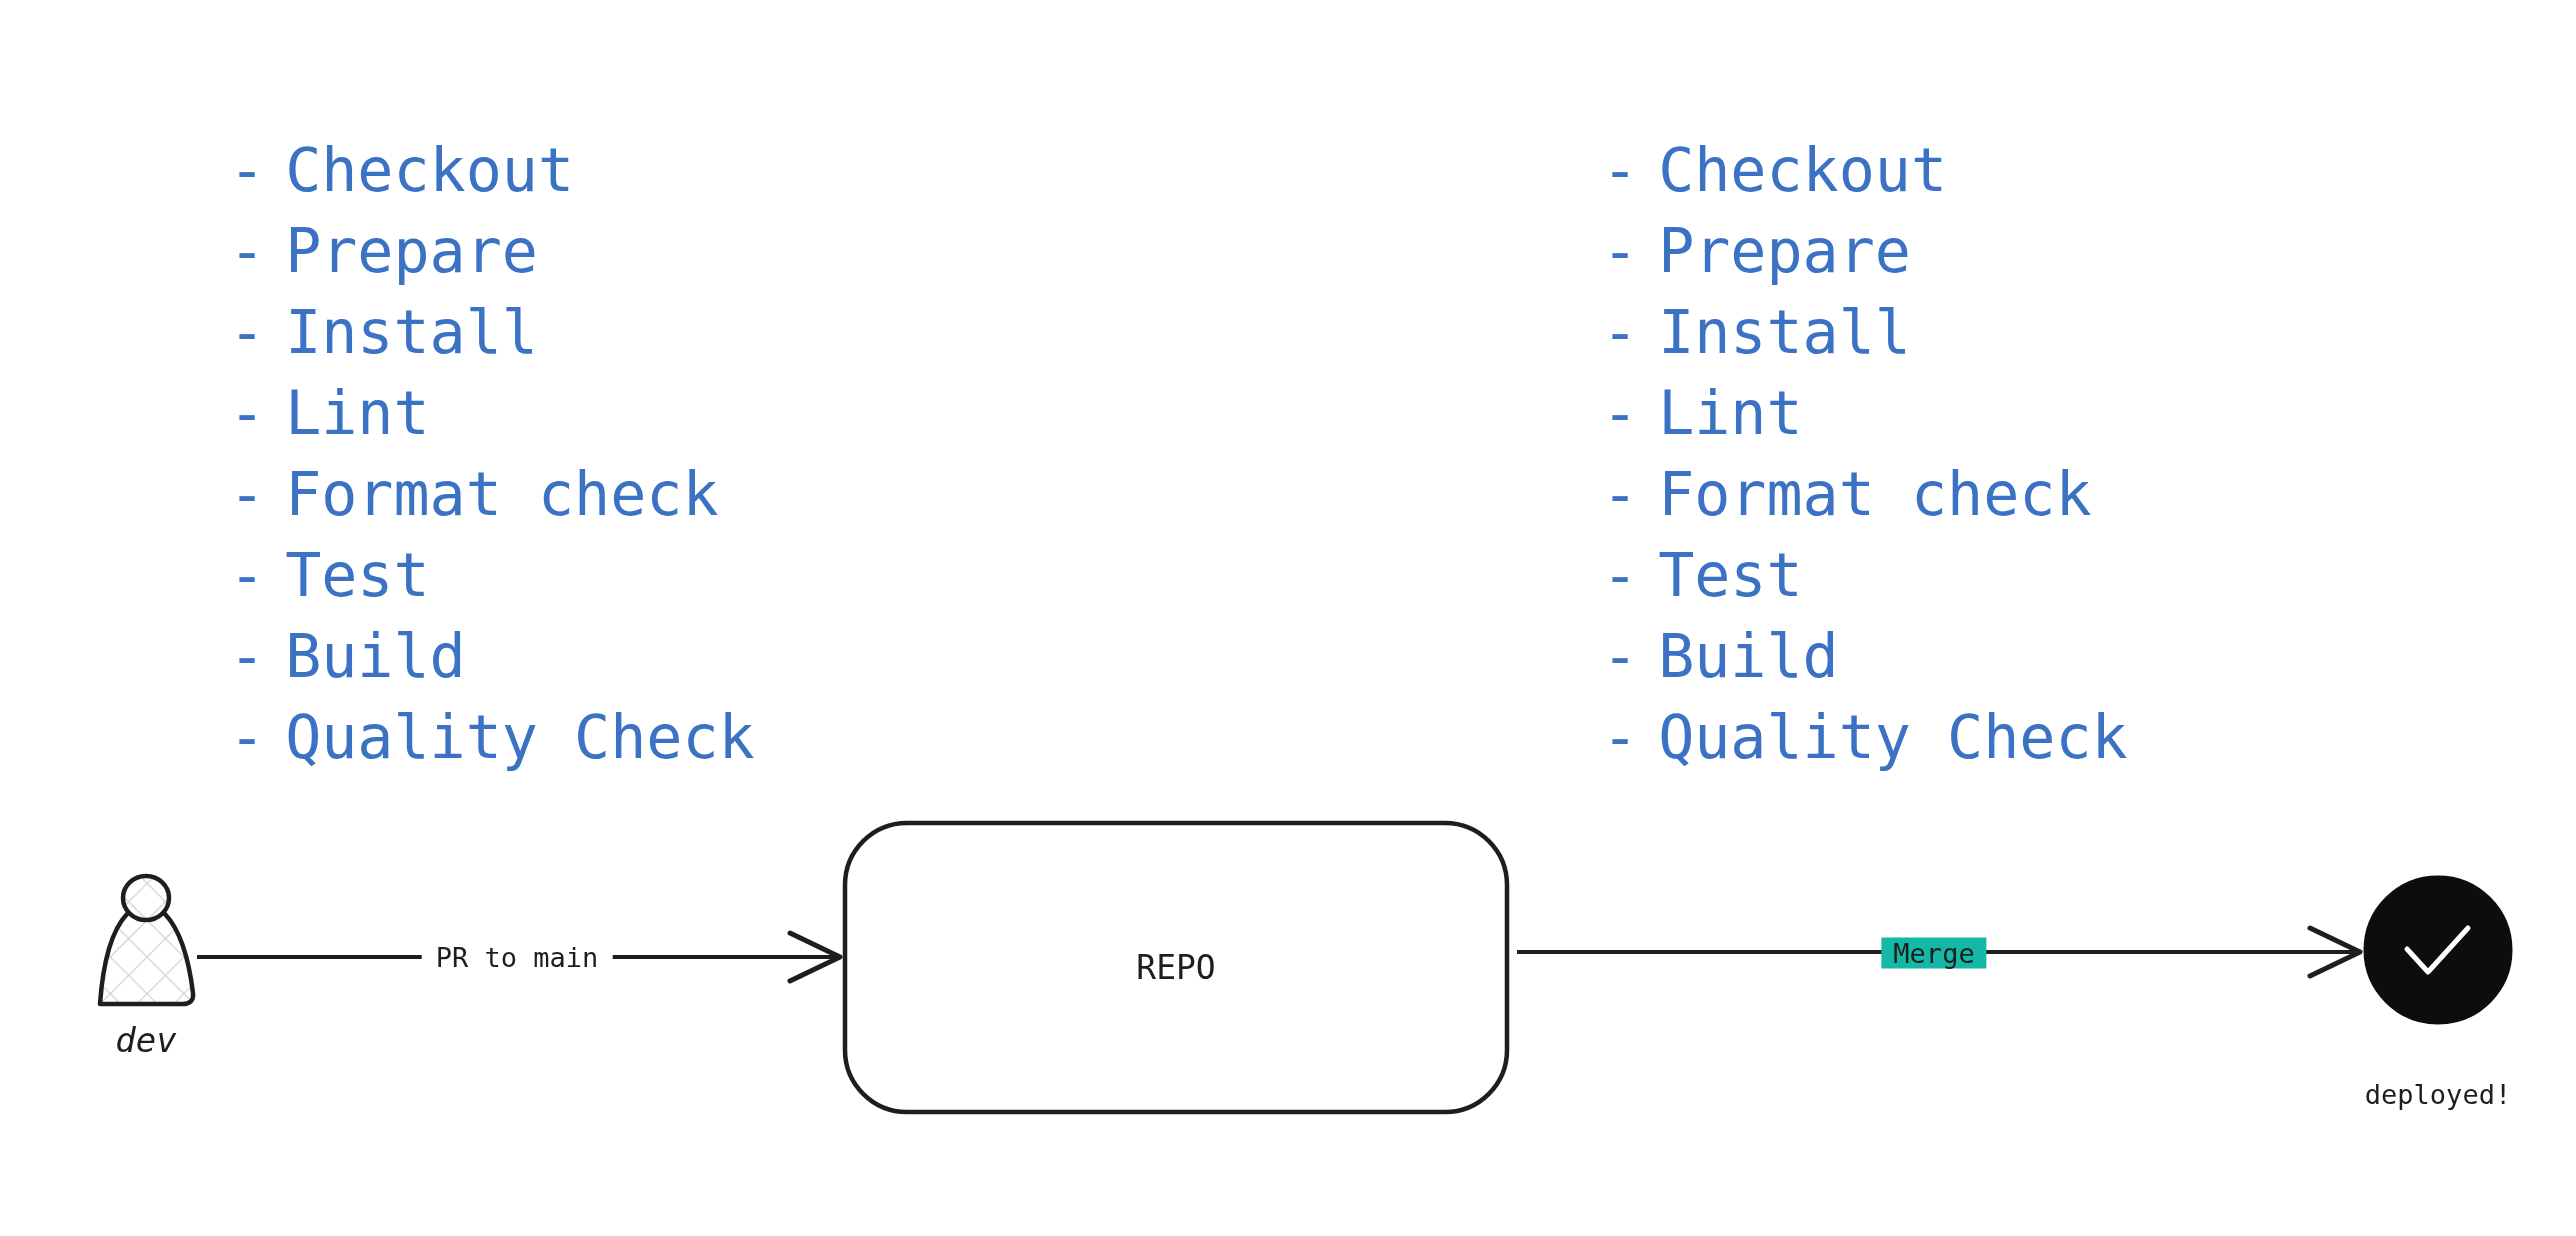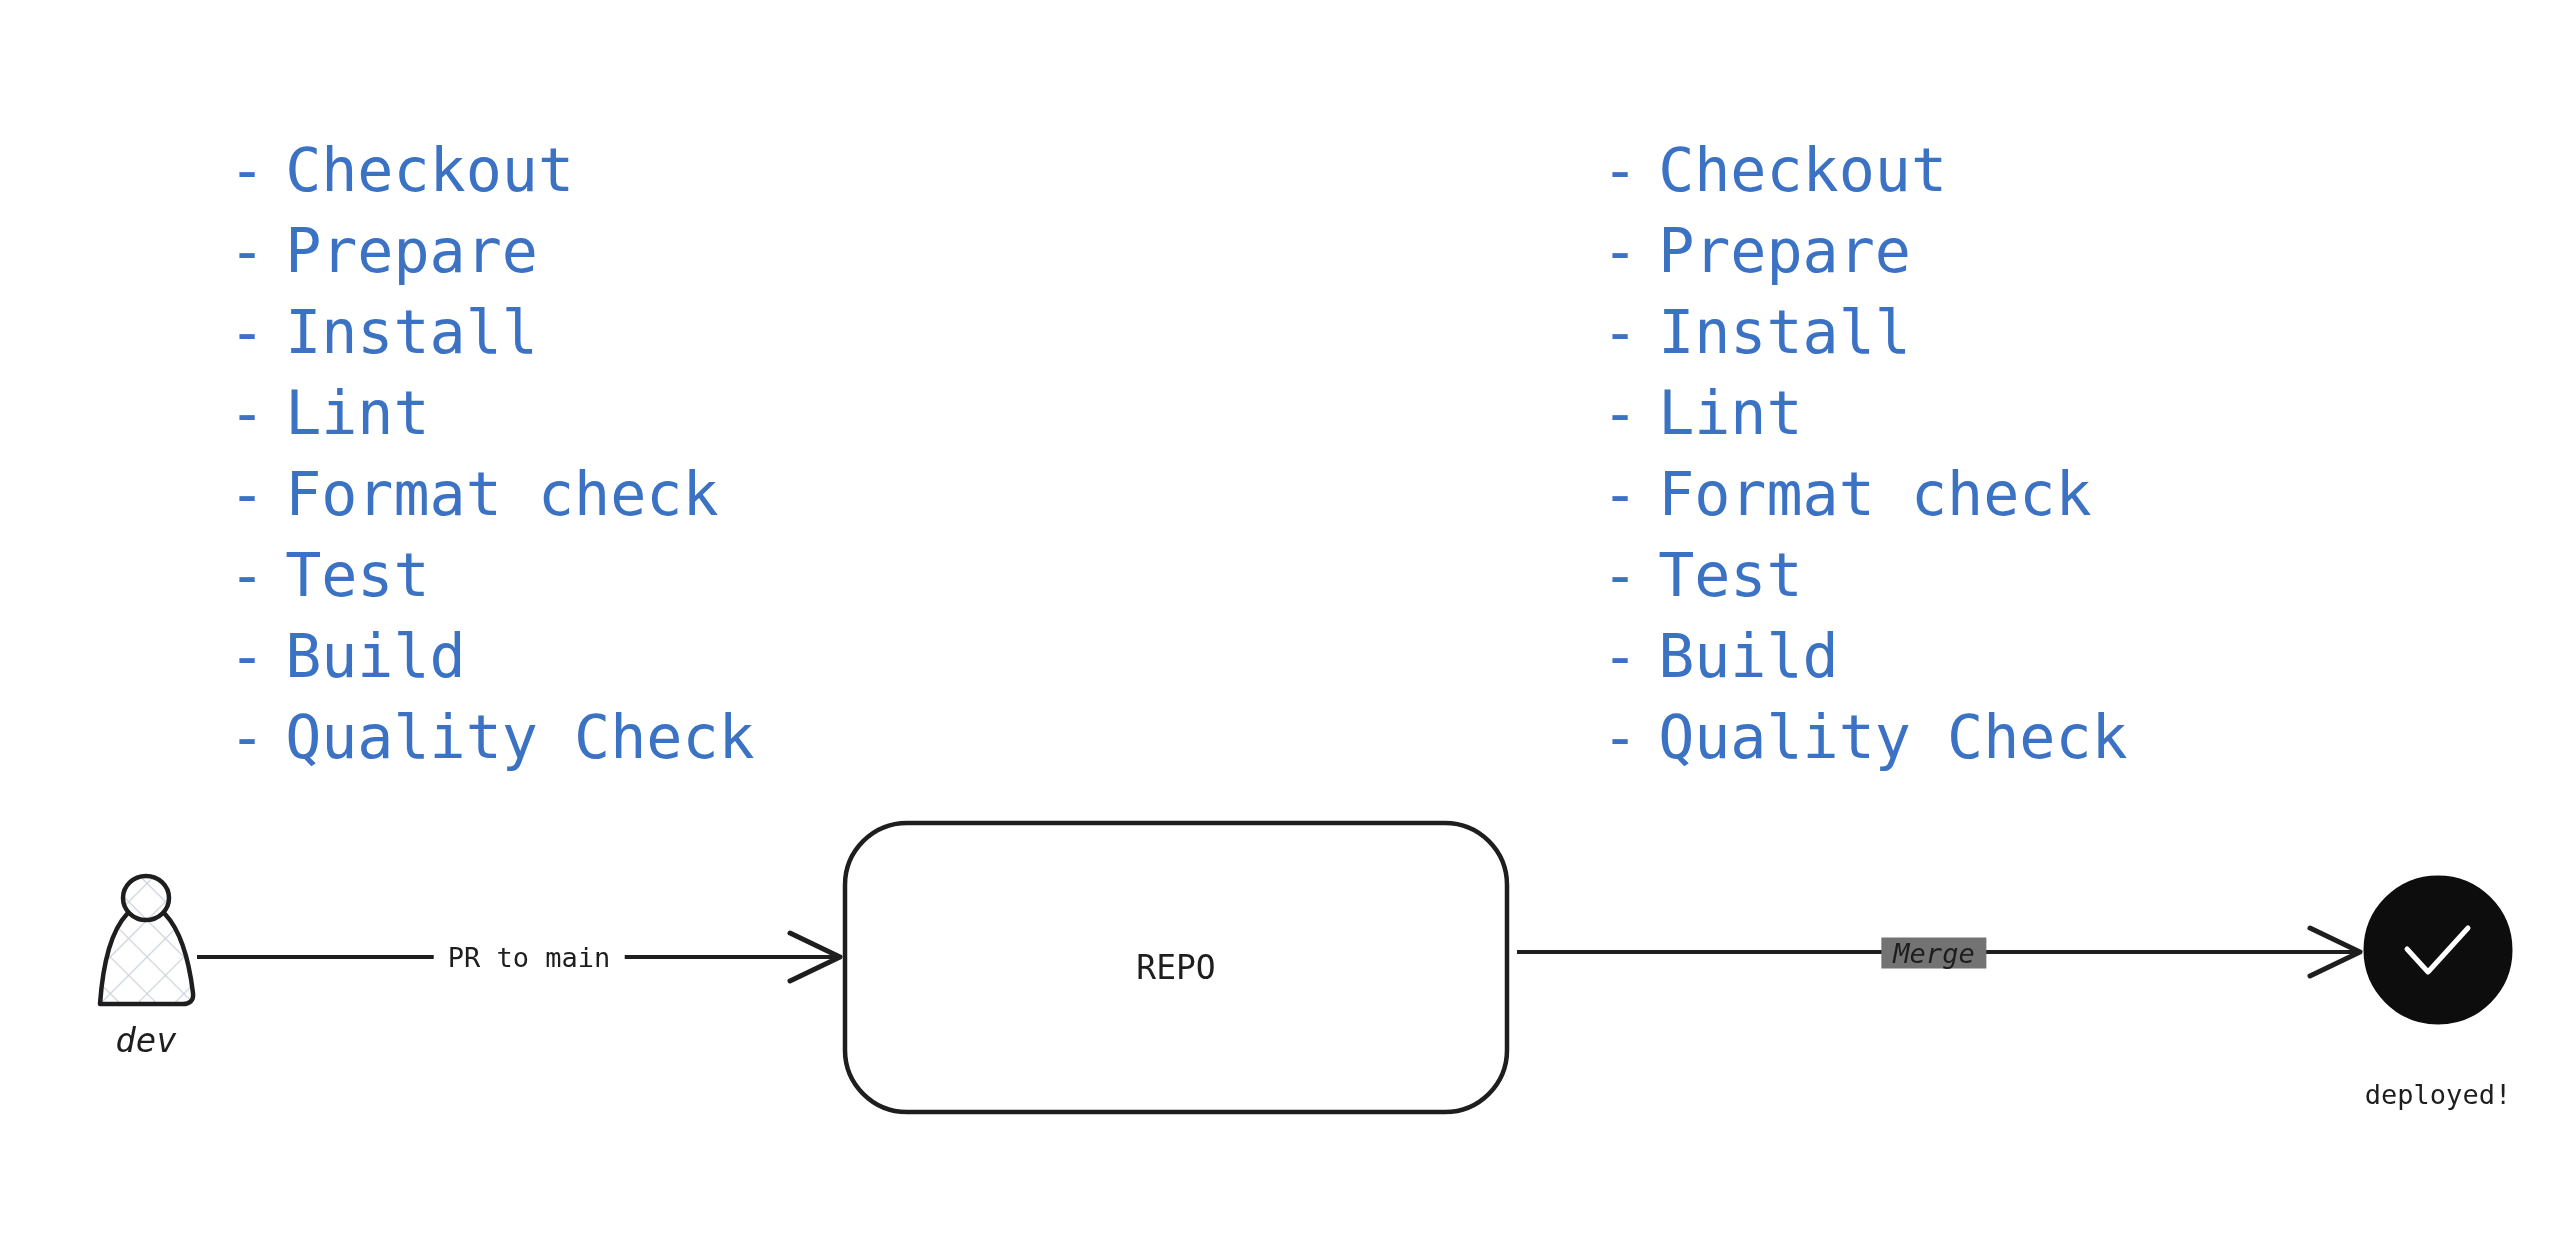--- a/index.html
+++ b/index.html
@@ -43,23 +43,23 @@
 
   
   .flow-label {
     position: absolute;
     transform: translate(-50%, -50%);
     color: #1e1e1e;
     white-space: nowrap;
     z-index: 1;
   }
   .label-dev      { left: 146px;  top: 1040px; font-size: 34px; font-style: italic; }
-  .label-pr       { left: 529px;  top: 957px;  font-size: 27px; background: #ffffff; padding: 0 14px; }
+  .label-pr       { left: 517px;  top: 957px;  font-size: 27px; background: #ffffff; padding: 0 14px; }
   .label-repo     { left: 1176px; top: 967px;  font-size: 33px; }
-  .label-merge    { left: 1934px; top: 953px;  font-size: 27px; background: #737373; padding: 0 12px; font-style: italic; }
+  .label-merge    { left: 1934px; top: 953px;  font-size: 27px; background: #14b8a6; padding: 0 12px; }
   .label-deployed { left: 2438px; top: 1094px; font-size: 27px; }
 </style>
 </head>
 <body>
 
 <div class="canvas">
 
   <ul class="checklist left">
     <li>
         <span class="dash">-</span>

